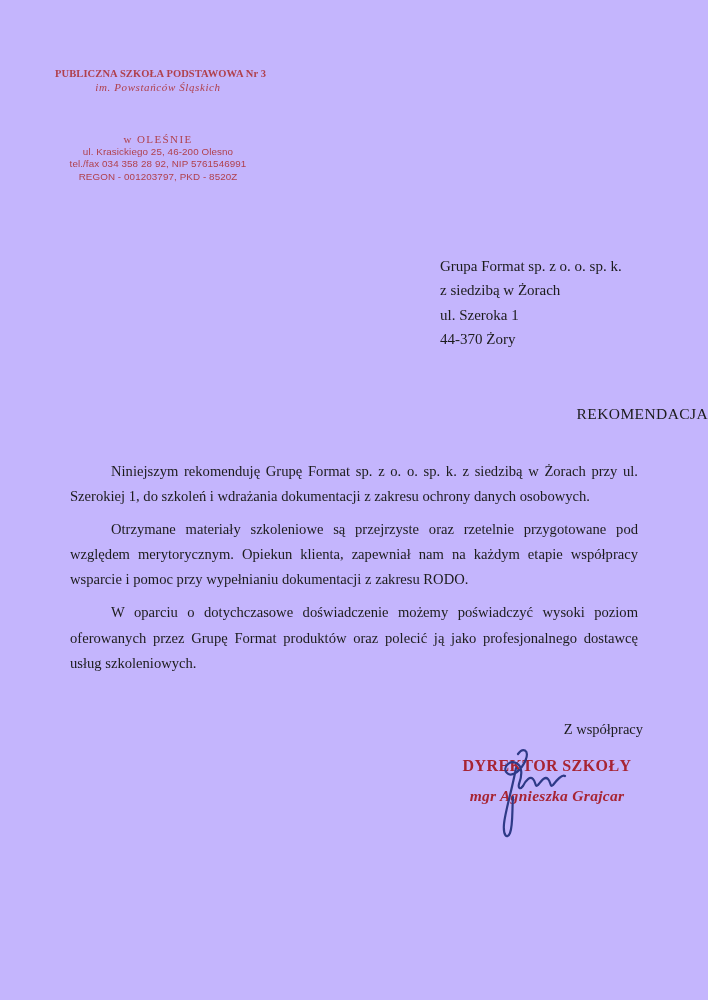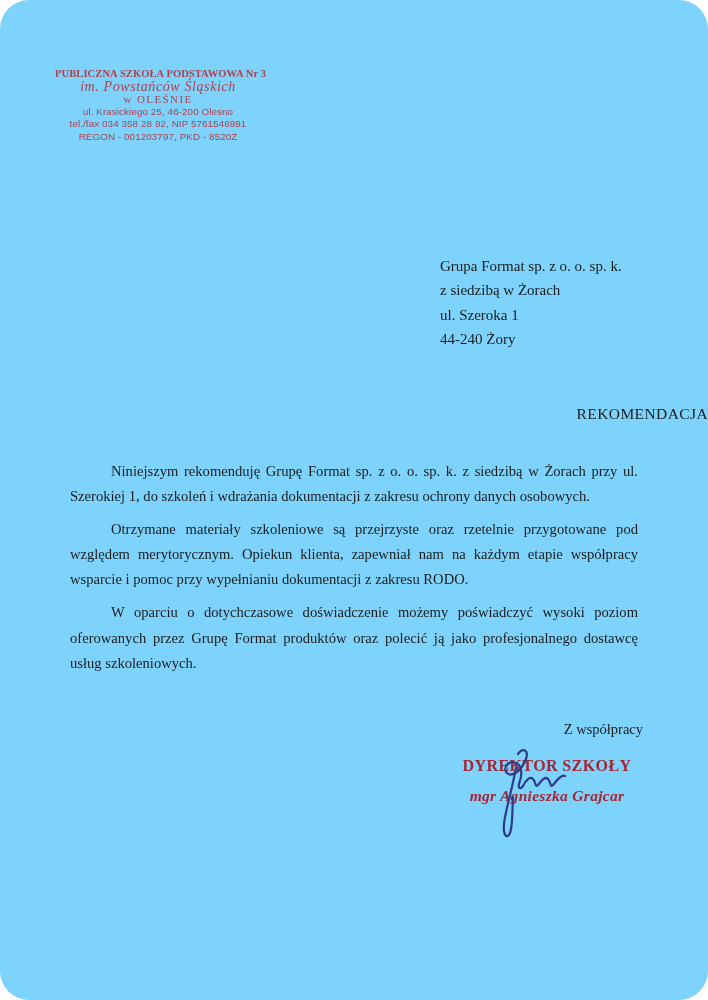--- a/index.html
+++ b/index.html
@@ -4,25 +4,24 @@
 <style>
   html, body {
     margin: 0;
     padding: 0;
     background: #ffffff;
   }
   .page {
     position: relative;
     width: 708px;
     height: 1000px;
-    background: #7dd3fc;
+    background: #c4b5fd;
     overflow: hidden;
     font-family: "Liberation Serif", serif;
     color: #1c1c1c;
-    border-radius: 29px;
   }
 
   
   .stamp-header {
     position: absolute;
     left: 55px;
     top: 68px;
     width: 206px;
     text-align: center;
     color: #b0404c;
@@ -31,27 +30,28 @@
   .stamp-header .s-line1 {
     font-family: "Liberation Serif", serif;
     font-weight: bold;
     font-size: 10.5px;
     letter-spacing: 0.1px;
     white-space: nowrap;
   }
   .stamp-header .s-line2 {
     font-family: "Liberation Serif", serif;
     font-style: italic;
-    font-size: 14px;
+    font-size: 11px;
     letter-spacing: 0.6px;
   }
   .stamp-header .s-line3 {
     font-family: "Liberation Serif", serif;
     font-size: 11px;
     letter-spacing: 1.4px;
+    margin-top: 40px;
   }
   .stamp-header .s-line4,
   .stamp-header .s-line5,
   .stamp-header .s-line6 {
     font-family: "Liberation Sans", sans-serif;
     font-size: 9.8px;
     letter-spacing: 0.1px;
     white-space: nowrap;
   }
 
@@ -139,21 +139,21 @@
     <div class="s-line3">w OLEŚNIE</div>
     <div class="s-line4">ul. Krasickiego 25, 46-200 Olesno</div>
     <div class="s-line5">tel./fax 034 358 28 92, NIP 5761546991</div>
     <div class="s-line6">REGON - 001203797, PKD - 8520Z</div>
   </div>
 
   <div class="recipient">
     <div>Grupa Format sp. z o. o. sp. k.</div>
     <div>z siedzibą w Żorach</div>
     <div>ul. Szeroka 1</div>
-    <div>44-240 Żory</div>
+    <div>44-370 Żory</div>
   </div>
 
   <div class="doc-title">REKOMENDACJA</div>
 
   <div class="body-text">
     <p>Niniejszym rekomenduję Grupę Format sp. z o. o. sp. k. z siedzibą w Żorach przy ul. Szerokiej 1, do szkoleń i wdrażania dokumentacji z zakresu ochrony danych osobowych.</p>
     <p>Otrzymane materiały szkoleniowe są przejrzyste oraz rzetelnie przygotowane pod względem merytorycznym. Opiekun klienta, zapewniał nam na każdym etapie współpracy wsparcie i pomoc przy wypełnianiu dokumentacji z zakresu RODO.</p>
     <p>W oparciu o dotychczasowe doświadczenie możemy poświadczyć wysoki poziom oferowanych przez Grupę Format produktów oraz polecić ją jako profesjonalnego dostawcę usług szkoleniowych.</p>
   </div>
 

